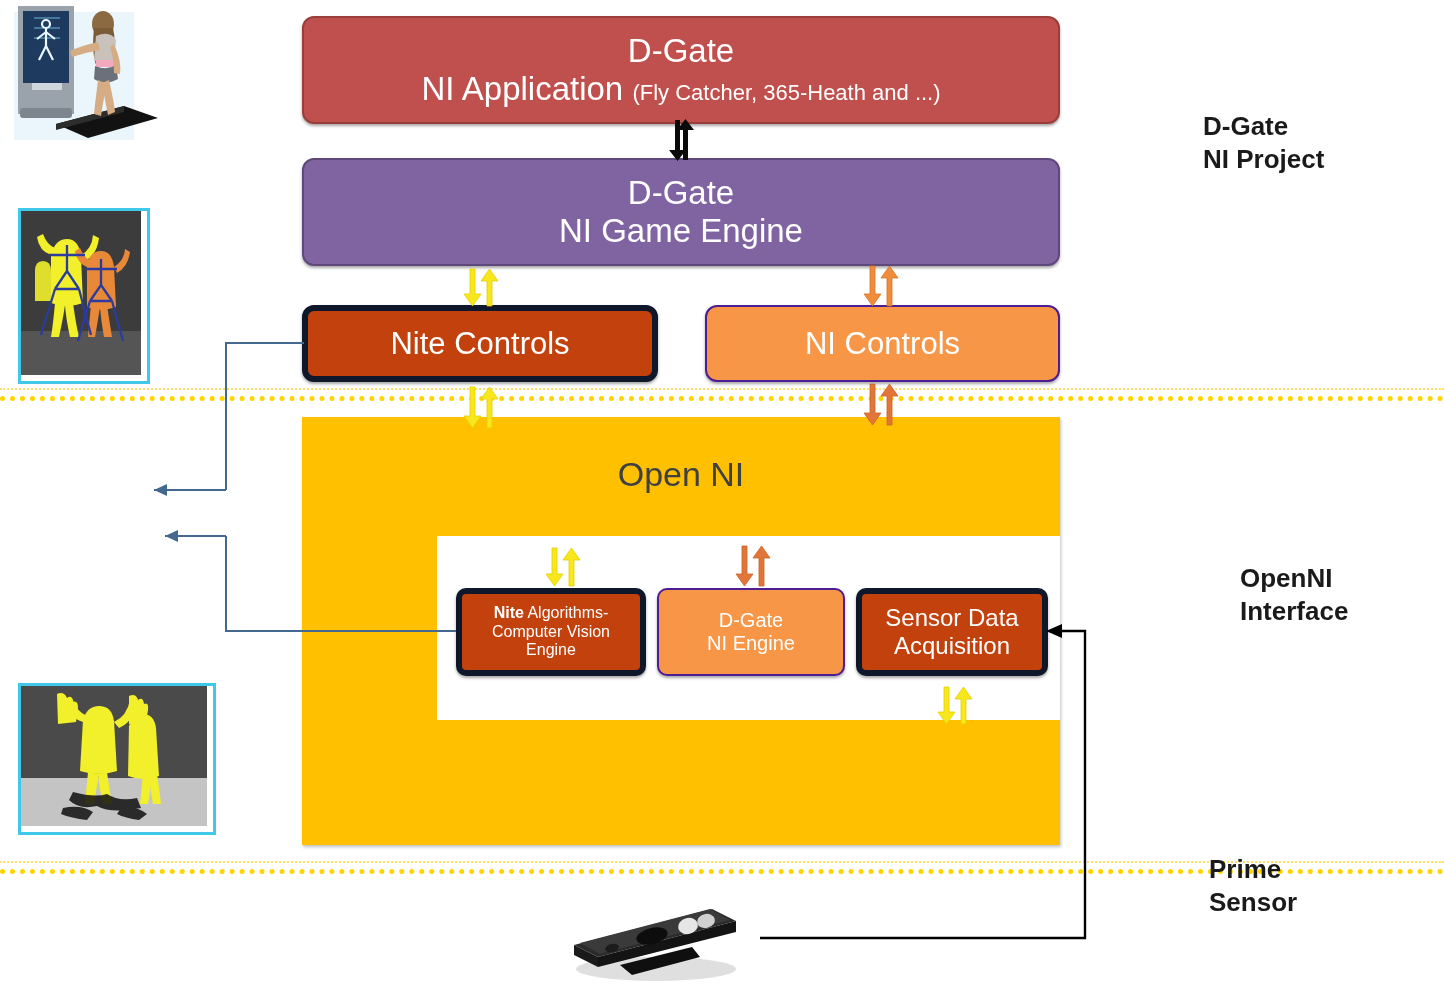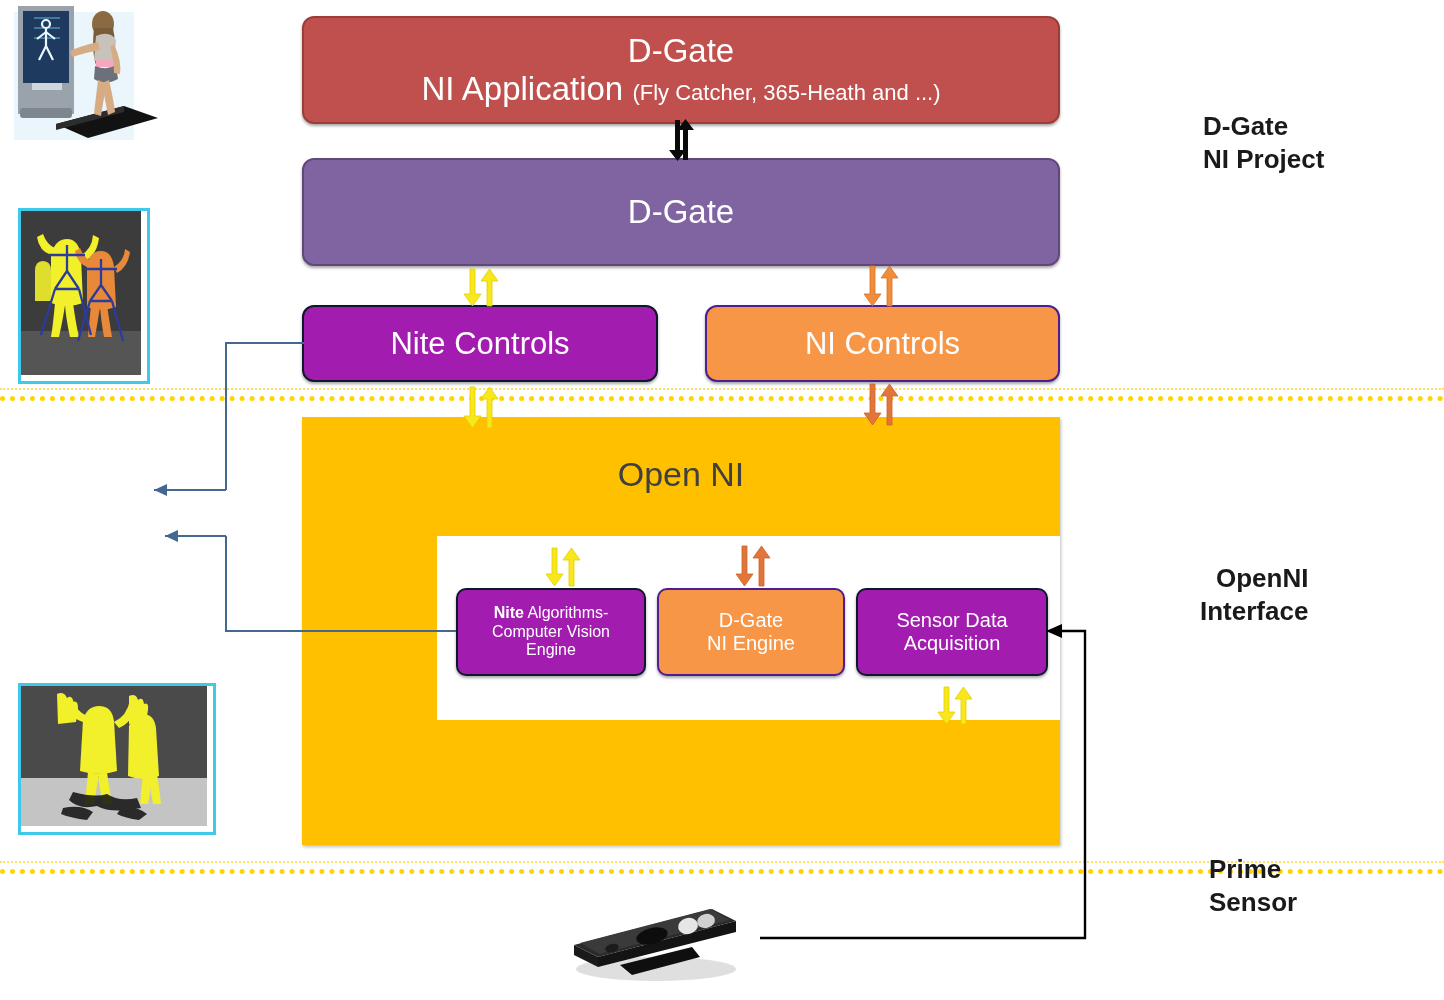--- a/index.html
+++ b/index.html
@@ -10,21 +10,21 @@
 
   
   .block{position:absolute;border-radius:12px;display:flex;align-items:center;
          justify-content:center;text-align:center;color:#ffffff;
          box-sizing:border-box;line-height:1.15;}
 
   .b-red{background:#c0504d;border:2px solid #9b3e3b;
          box-shadow:0 2px 3px rgba(0,0,0,.35);}
   .b-purple{background:#8064a2;border:2px solid #61487c;
          box-shadow:0 2px 3px rgba(0,0,0,.35);}
-  .b-blue{background:#a21caf;border:2px solid #0f172a;
+  .b-blue{background:#c2410c;border:6px solid #0f172a;
          box-shadow:0 2px 3px rgba(0,0,0,.35);text-align:right;}
   .b-orange{background:#f79646;border:2px solid #4c1d95;
          box-shadow:0 2px 3px rgba(0,0,0,.35);}
 
   
   #app-box{left:302px;top:16px;width:758px;height:108px;flex-direction:column;}
   #app-box .l1{font-size:33px;}
   #app-box .l2{font-size:33px;white-space:nowrap;}
   #app-box .l2 .sub{font-size:22px;}
 
@@ -47,36 +47,36 @@
   #inner-panel{position:absolute;left:437px;top:536px;width:623px;height:184px;
        background:#ffffff;}
 
   
   #nite-algo{left:456px;top:588px;width:190px;height:88px;flex-direction:column;
        font-size:16px;border-radius:10px;}
   #nite-algo b{font-weight:bold;}
   #dgate-engine{left:657px;top:588px;width:188px;height:88px;flex-direction:column;
        font-size:20px;border-radius:10px;}
   #sensor-acq{left:856px;top:588px;width:192px;height:88px;flex-direction:column;
-       font-size:20px;border-radius:10px;}
+       font-size:24px;border-radius:10px;}
 
   
   .sep{position:absolute;left:0;width:1444px;height:0;border-top:5px dotted #ffd400;}
   .sep-thin{position:absolute;left:0;width:1444px;height:0;
        border-top:2px dotted #ffe066;}
   #sep1{top:396px;}
   #sep1b{top:388px;}
   #sep2{top:869px;}
   #sep2b{top:861px;}
 
   
   .side-label{position:absolute;font-weight:bold;font-size:26px;color:#1a1a1a;
        line-height:1.25;}
   #label-dgate{left:1203px;top:110px;}
-  #label-openni{left:1200px;top:562px;text-align:right;}
+  #label-openni{left:1240px;top:562px;}
   #label-prime{left:1209px;top:853px;}
 
   
   .dblarrow{position:absolute;}
   .dblarrow svg{display:block;}
 
   
   .elbow{position:absolute;pointer-events:none;}
 
   
@@ -189,20 +189,21 @@
   <div id="inner-panel"></div>
   <div id="openni-label">Open NI</div>
 
   <div class="block b-red" id="app-box">
     <div class="l1">D-Gate</div>
     <div class="l2"><span>NI Application </span><span class="sub">(Fly Catcher, 365-Heath and ...)</span></div>
   </div>
 
   <div class="block b-purple" id="engine-box">
     <div class="l1">D-Gate</div>
+    <div class="l2">NI Game Engine</div>
   </div>
 
   <div class="block b-blue" id="nite-controls">
     <span>Nite Controls</span>
   </div>
 
   <div class="block b-orange" id="ni-controls">
     <span>NI Controls</span>
   </div>
 

